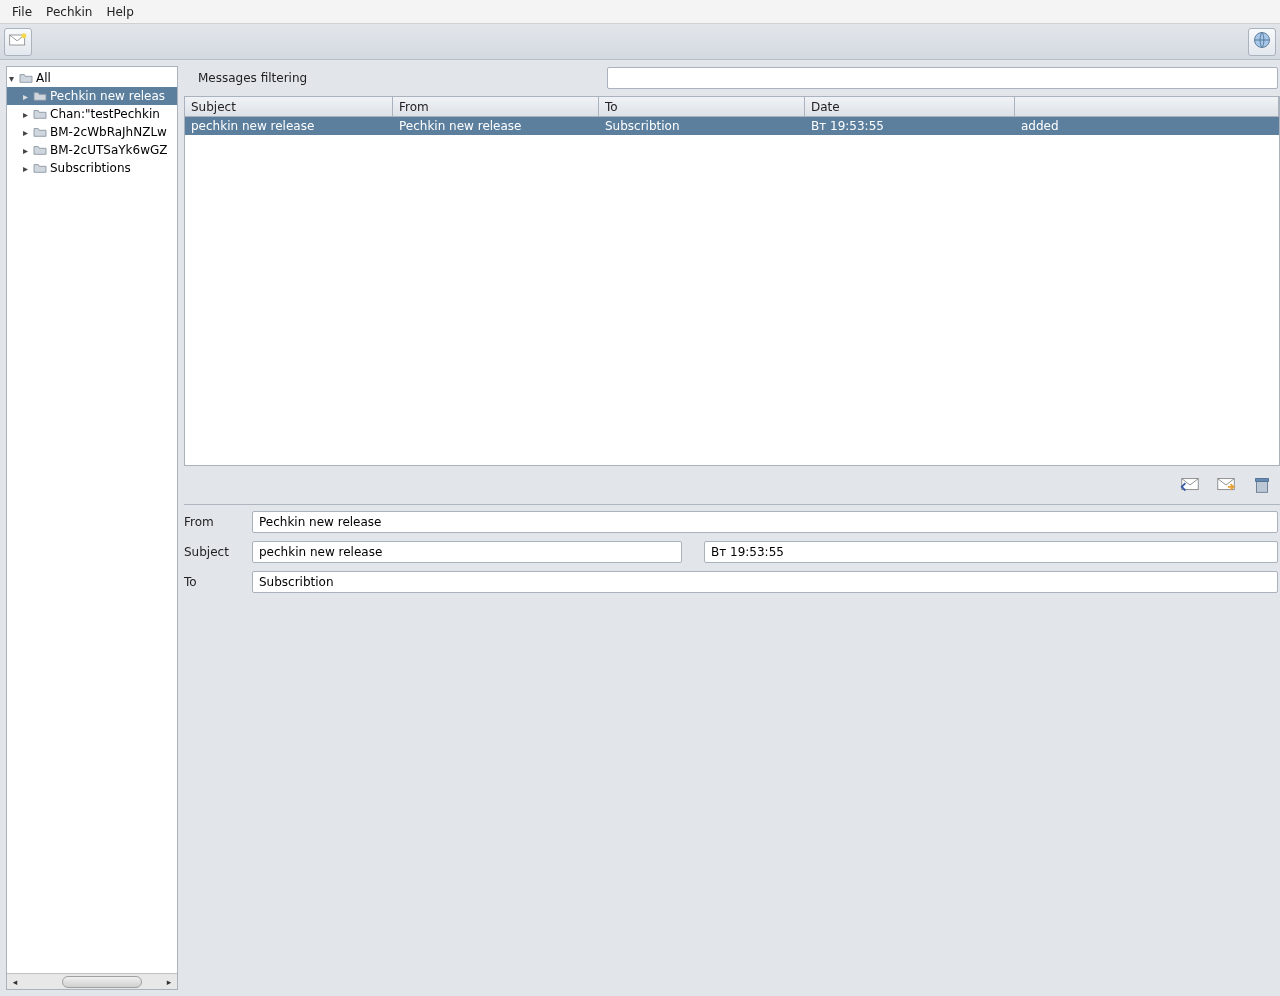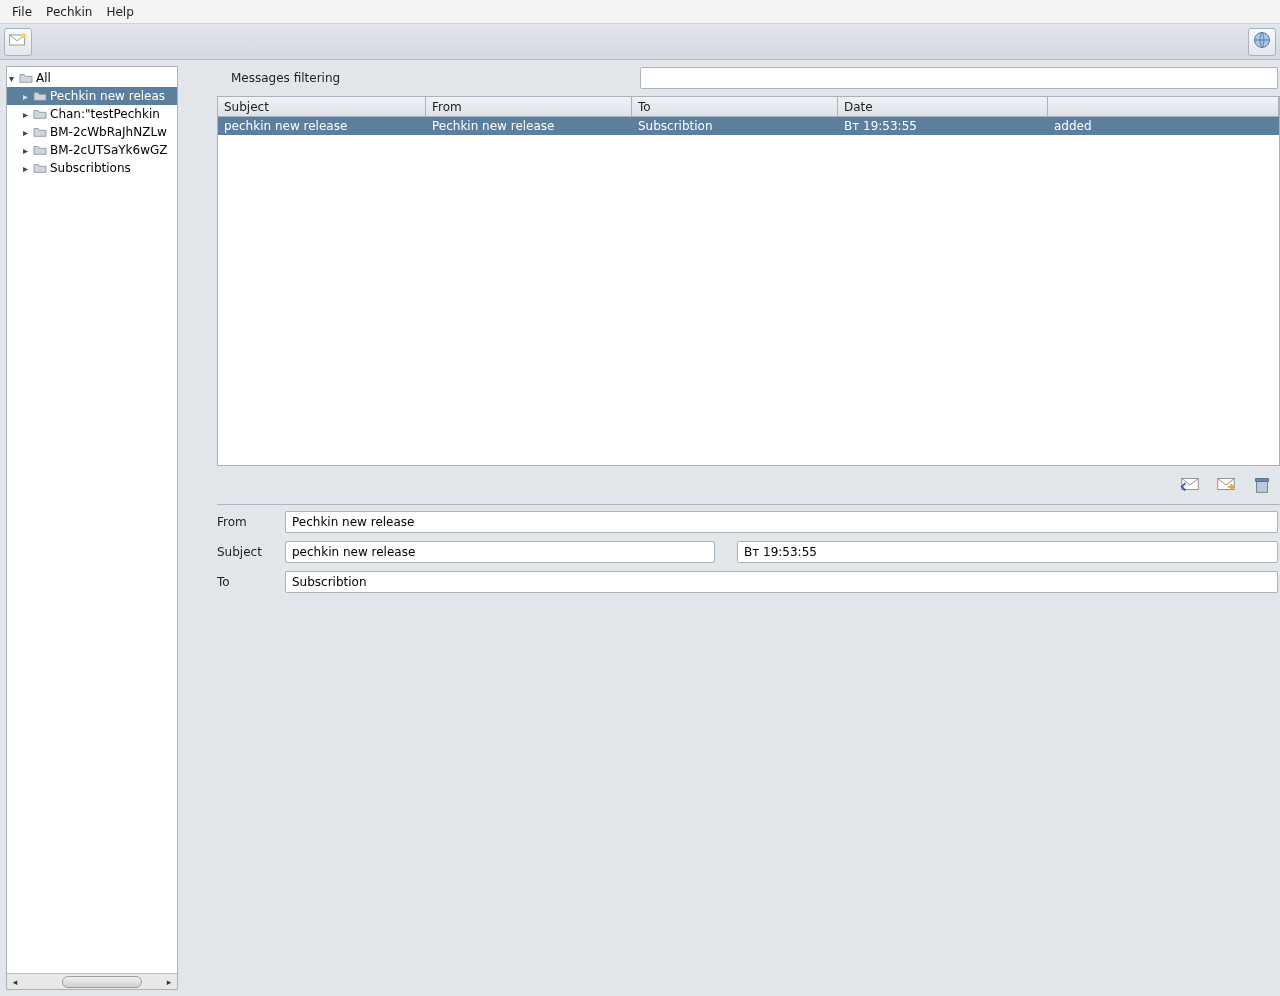--- a/index.html
+++ b/index.html
@@ -29,21 +29,21 @@
 .tree-node.selected { background: #5c7f9e; color: #fff; }
 .tree-arrow { width: 10px; font-size: 10px; color: #444; }
 .tree-node.selected .tree-arrow { color: #ddd; }
 .folder-icon { width: 14px; height: 12px; margin-right: 3px; flex-shrink: 0; }
 .folder-icon svg { width: 14px; height: 12px; }
 .tree-label { overflow: hidden; text-overflow: clip; }
 .sidebar-scroll { height: 16px; background: #e8e8e8; border-top: 1px solid #c0c0c0; display: flex; align-items: center; justify-content: space-between; }
 .sb-arrow { width: 16px; height: 14px; display: flex; align-items: center; justify-content: center; font-size: 9px; color: #333; cursor: pointer; }
 .sb-thumb { height: 12px; width: 80px; background: linear-gradient(#f0f0f0,#d0d0d0); border: 1px solid #a0a0a0; border-radius: 6px; margin-left: 20px; }
 
-.main { flex: 1; display: flex; flex-direction: column; padding: 6px 0 6px 6px; gap: 0; margin-left: 33px; }
+.main { flex: 1; display: flex; flex-direction: column; padding: 6px 0 6px 6px; gap: 0; }
 
 .filter-row { display: flex; align-items: center; height: 30px; padding: 0 2px 6px 14px; gap: 20px; }
 .filter-label { color: #222; }
 .filter-input { flex: 1; height: 22px; background: #fff; border: 1px solid #a9b2bd; border-radius: 2px; padding: 0 4px; margin-left: 280px; }
 
 .table-container { height: 370px; background: #fff; border: 1px solid #a9b2bd; display: flex; flex-direction: column; overflow: hidden; }
 .table-head { display: flex; height: 20px; background: linear-gradient(#f0f2f5, #dde2e8); border-bottom: 1px solid #a9b2bd; }
 .th { border-right: 1px solid #a9b2bd; padding: 2px 6px; color: #222; display: flex; align-items: center; }
 .col-subject { width: 208px; }
 .col-from { width: 206px; }

